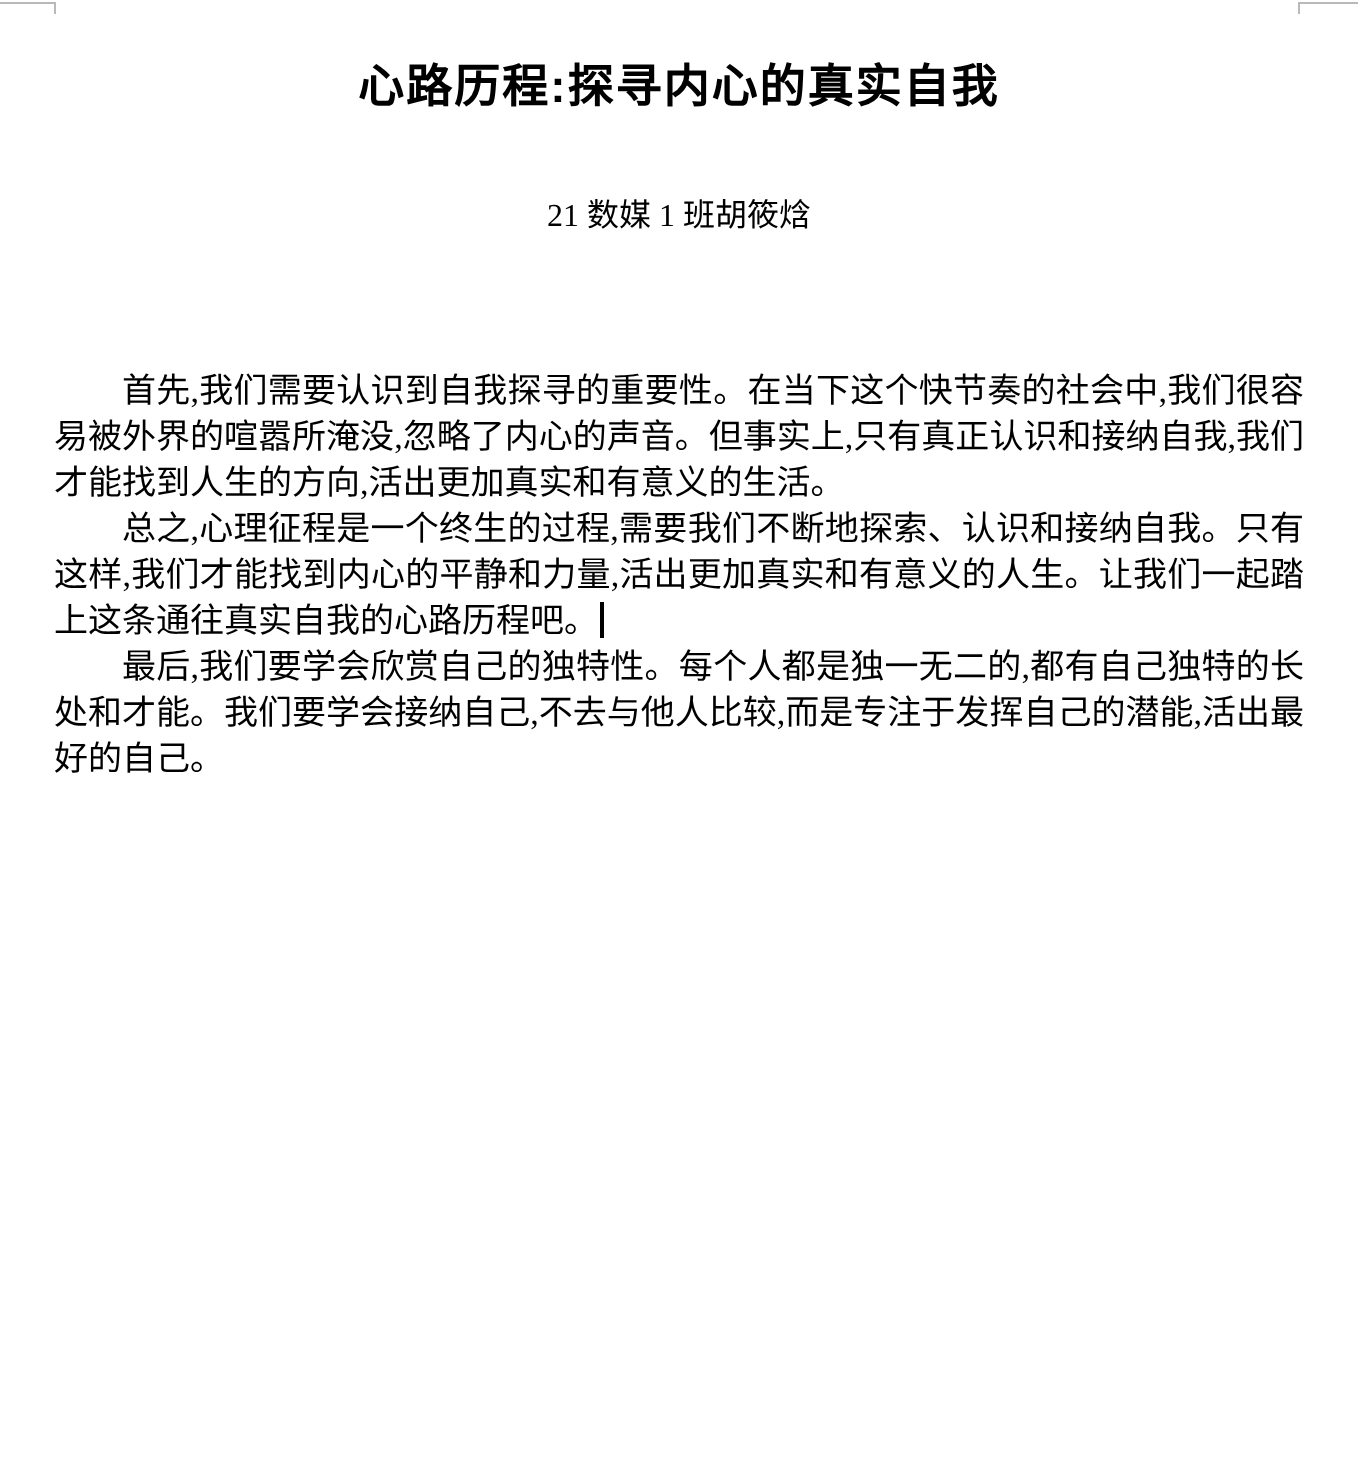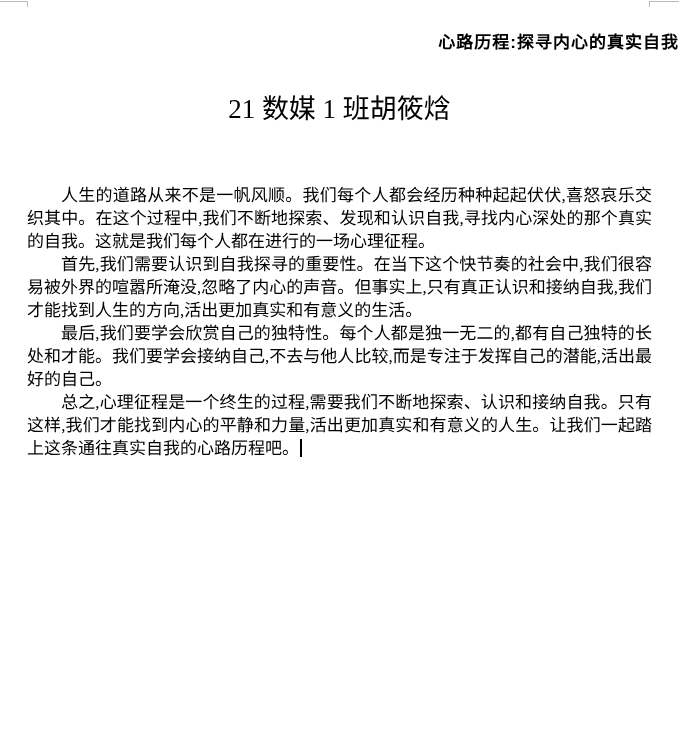--- a/index.html
+++ b/index.html
@@ -28,32 +28,32 @@
     border-right: 1px solid #b9b9b9;
   }
   .crop-tr {
     right: 0;
     width: 29px;
     border-top: 1px solid #b9b9b9;
     border-left: 1px solid #b9b9b9;
   }
   .doc-title {
     margin: 28px 0 0 0;
-    text-align: right;
+    text-align: center;
     font-family: "Liberation Sans", "DejaVu Sans", sans-serif;
     font-weight: bold;
-    font-size: 17px;
+    font-size: 23px;
     line-height: 30px;
     letter-spacing: 1px;
   }
   .doc-byline {
     margin: 38px 0 0 0;
     text-align: center;
     font-family: "Liberation Serif", "DejaVu Serif", serif;
-    font-size: 27px;
+    font-size: 16px;
     line-height: 26px;
   }
   .doc-body {
     margin: 62px 27px 0 27px;
     font-family: "Liberation Serif", "DejaVu Serif", serif;
     font-size: 17px;
     line-height: 23px;
     text-align: justify;
   }
   .doc-body p {
@@ -77,26 +77,23 @@
 
   <div class="crop-mark crop-tl"></div>
   <div class="crop-mark crop-tr"></div>
 
   <h1 class="doc-title">心路历程:探寻内心的真实自我</h1>
 
   <div class="doc-byline">21 数媒 1 班胡筱焓</div>
 
   <div class="doc-body">
     <p>
-      <span>人生的道路从来不是一帆风顺。我们每个人都会经历种种起起伏伏,喜怒哀乐交织其中。在这个过程中,我们不断地探索、发现和认识自我,寻找内心深处的那个真实的自我。这就是我们每个人都在进行的一场心理征程。</span>
-    </p>
-    <p>
       <span>首先,我们需要认识到自我探寻的重要性。在当下这个快节奏的社会中,我们很容易被外界的喧嚣所淹没,忽略了内心的声音。但事实上,只有真正认识和接纳自我,我们才能找到人生的方向,活出更加真实和有意义的生活。</span>
     </p>
     <p>
-      <span>最后,我们要学会欣赏自己的独特性。每个人都是独一无二的,都有自己独特的长处和才能。我们要学会接纳自己,不去与他人比较,而是专注于发挥自己的潜能,活出最好的自己。</span>
+      <span>总之,心理征程是一个终生的过程,需要我们不断地探索、认识和接纳自我。只有这样,我们才能找到内心的平静和力量,活出更加真实和有意义的人生。让我们一起踏上这条通往真实自我的心路历程吧。</span><span class="caret"></span>
     </p>
     <p>
-      <span>总之,心理征程是一个终生的过程,需要我们不断地探索、认识和接纳自我。只有这样,我们才能找到内心的平静和力量,活出更加真实和有意义的人生。让我们一起踏上这条通往真实自我的心路历程吧。</span><span class="caret"></span>
+      <span>最后,我们要学会欣赏自己的独特性。每个人都是独一无二的,都有自己独特的长处和才能。我们要学会接纳自己,不去与他人比较,而是专注于发挥自己的潜能,活出最好的自己。</span>
     </p>
   </div>
 
 </div>
 
 </body></html>

